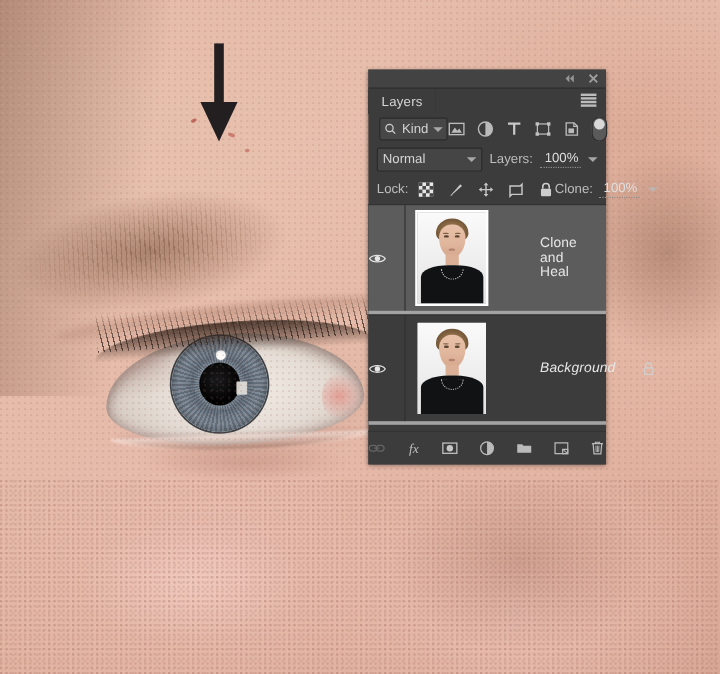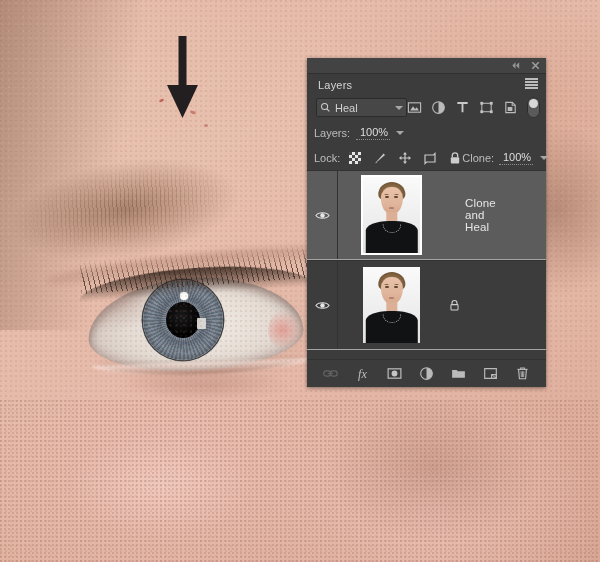--- a/index.html
+++ b/index.html
@@ -139,21 +139,21 @@
   .m1{left:159px;top:99px;width:5px;height:3px;background:rgba(176,72,62,.72);transform:rotate(-25deg);}
   .m2{left:190px;top:111px;width:6px;height:3px;background:rgba(186,84,72,.62);transform:rotate(20deg);}
   .m3{left:168px;top:86px;width:4px;height:3px;background:rgba(170,70,60,.55);}
   .m4{left:204px;top:124px;width:4px;height:3px;background:rgba(180,80,68,.5);}
 
   
   #arrow{position:absolute;left:160px;top:36px;width:46px;height:82px;}
 
   
   #layers-panel{
-    position:absolute;left:307px;top:58px;width:239px;height:329px;
+    position:absolute;left:307px;top:58px;width:198px;height:329px;
     background:#3c3c3c;
     box-shadow:0 1px 4px rgba(0,0,0,.45);
     font-size:11px;color:#c3c3c3;
     user-select:none;
   }
   .panel-topbar{
     height:15px;background:#434343;position:relative;
   }
   .topbar-btns{position:absolute;right:5px;top:0;height:15px;display:flex;align-items:center;gap:9px;}
   .tb-ico{width:11px;height:11px;display:block;opacity:.72;}
@@ -196,21 +196,21 @@
   }
   .mini-caret{width:0;height:0;border-left:4px solid transparent;border-right:4px solid transparent;border-top:4px solid #b9b9b9;opacity:.85;}
 
   .lock-row{height:25px;padding:0 7px;display:flex;align-items:center;gap:0;}
   .lock-icons{display:flex;align-items:center;gap:11px;margin-left:8px;}
   .lico{width:14px;height:14px;display:block;opacity:.88;}
 
   .layer-list{background:#3c3c3c;}
   .layer{
     height:88px;display:flex;align-items:center;position:relative;
-    border-top:1px solid #323232;border-bottom:1px solid #a3a3a3;gap:21px;
+    border-top:1px solid #323232;border-bottom:3px solid #a3a3a3;gap:21px;
   }
   .layer.selected{background:#5c5c5c;}
   .eye-cell{width:30px;display:flex;align-items:center;justify-content:center;height:100%;}
   .eye-ico{width:15px;height:11px;display:block;}
   .divider-v{position:absolute;left:30px;top:0;bottom:0;width:1px;background:#323232;}
   .thumb-wrap{
     width:57px;height:76px;margin-left:5px;position:relative;display:flex;align-items:center;justify-content:center;
   }
   .thumb{
     width:57px;height:76px;background:#efefef;position:relative;overflow:hidden;
@@ -324,21 +324,21 @@
         <i></i>
     </div>
   </div>
 
   <div class="row filter-row">
     <div class="kind-select">
       <svg width="11" height="11" viewBox="0 0 12 12">
         <circle cx="5" cy="5" r="3.3" fill="none" stroke="#cfcfcf" stroke-width="1.1"></circle>
         <path d="M7.4,7.4 L10.2,10.2" stroke="#cfcfcf" stroke-width="1.2"></path>
       </svg>
-      <span class="kind-label">Heal</span>
+      <span class="kind-label">Kind</span>
       <span class="caret"></span>
     </div>
 
     <div class="filter-icons">
       <svg class="fico" viewBox="0 0 16 16">
         <rect x="1.5" y="3" width="13" height="10" fill="none" stroke="#d0d0d0" stroke-width="1.2"></rect>
         <polygon points="3.3,11.3 6.4,6.6 8.6,9.5 10.4,7.6 12.7,11.3" fill="#d0d0d0"></polygon>
       </svg>
       <svg class="fico" viewBox="0 0 16 16">
         <circle cx="8" cy="8" r="6.2" fill="none" stroke="#d0d0d0" stroke-width="1.2"></circle>
@@ -357,20 +357,24 @@
       <svg class="fico" viewBox="0 0 16 16">
         <path d="M3,2.5 L10,2.5 L13,5.5 L13,13.5 L3,13.5 Z" fill="none" stroke="#d0d0d0" stroke-width="1.2"></path>
         <path d="M9.8,2.6 L9.8,5.6 L12.9,5.6" fill="none" stroke="#d0d0d0" stroke-width="1.1"></path>
         <rect x="5" y="7.5" width="5" height="4.2" fill="#d0d0d0"></rect>
       </svg>
       <span class="toggle-knob"></span>
     </div>
   </div>
 
   <div class="blend-row">
+    <div class="blend-select">
+      <span>Normal</span>
+      <span class="caret chev"></span>
+    </div>
     <span class="lbl">Layers:</span>
     <span class="val-field">100%</span>
     <span class="mini-caret"></span>
   </div>
 
   <div class="lock-row">
     <span class="lbl">Lock:</span>
     <div class="lock-icons">
       <svg class="lico" viewBox="0 0 14 14">
         <rect x="1" y="1" width="12" height="12" fill="#ffffff"></rect>
@@ -452,20 +456,21 @@
               <div class="p-brow r"></div>
             <div class="p-eye l"></div>
               <div class="p-eye r"></div>
             <div class="p-mouth"></div>
             <div class="p-neck"></div>
             <div class="p-shirt"></div>
             <div class="p-chain"></div>
           </div>
         </div>
       </div>
+      <div class="layer-name italic">Background</div>
       <div class="lock-badge">
         <svg width="13" height="14" viewBox="0 0 14 14">
           <path d="M4.3,6.6 L4.3,4.8 A2.7,2.7 0 0,1 9.7,4.8 L9.7,6.6" fill="none" stroke="#cfcfcf" stroke-width="1.2"></path>
           <rect x="3.2" y="6.6" width="7.6" height="5.8" rx="0.8" fill="none" stroke="#cfcfcf" stroke-width="1.1"></rect>
         </svg>
       </div>
     </div>
   </div>
 
   <div class="panel-bottom">

